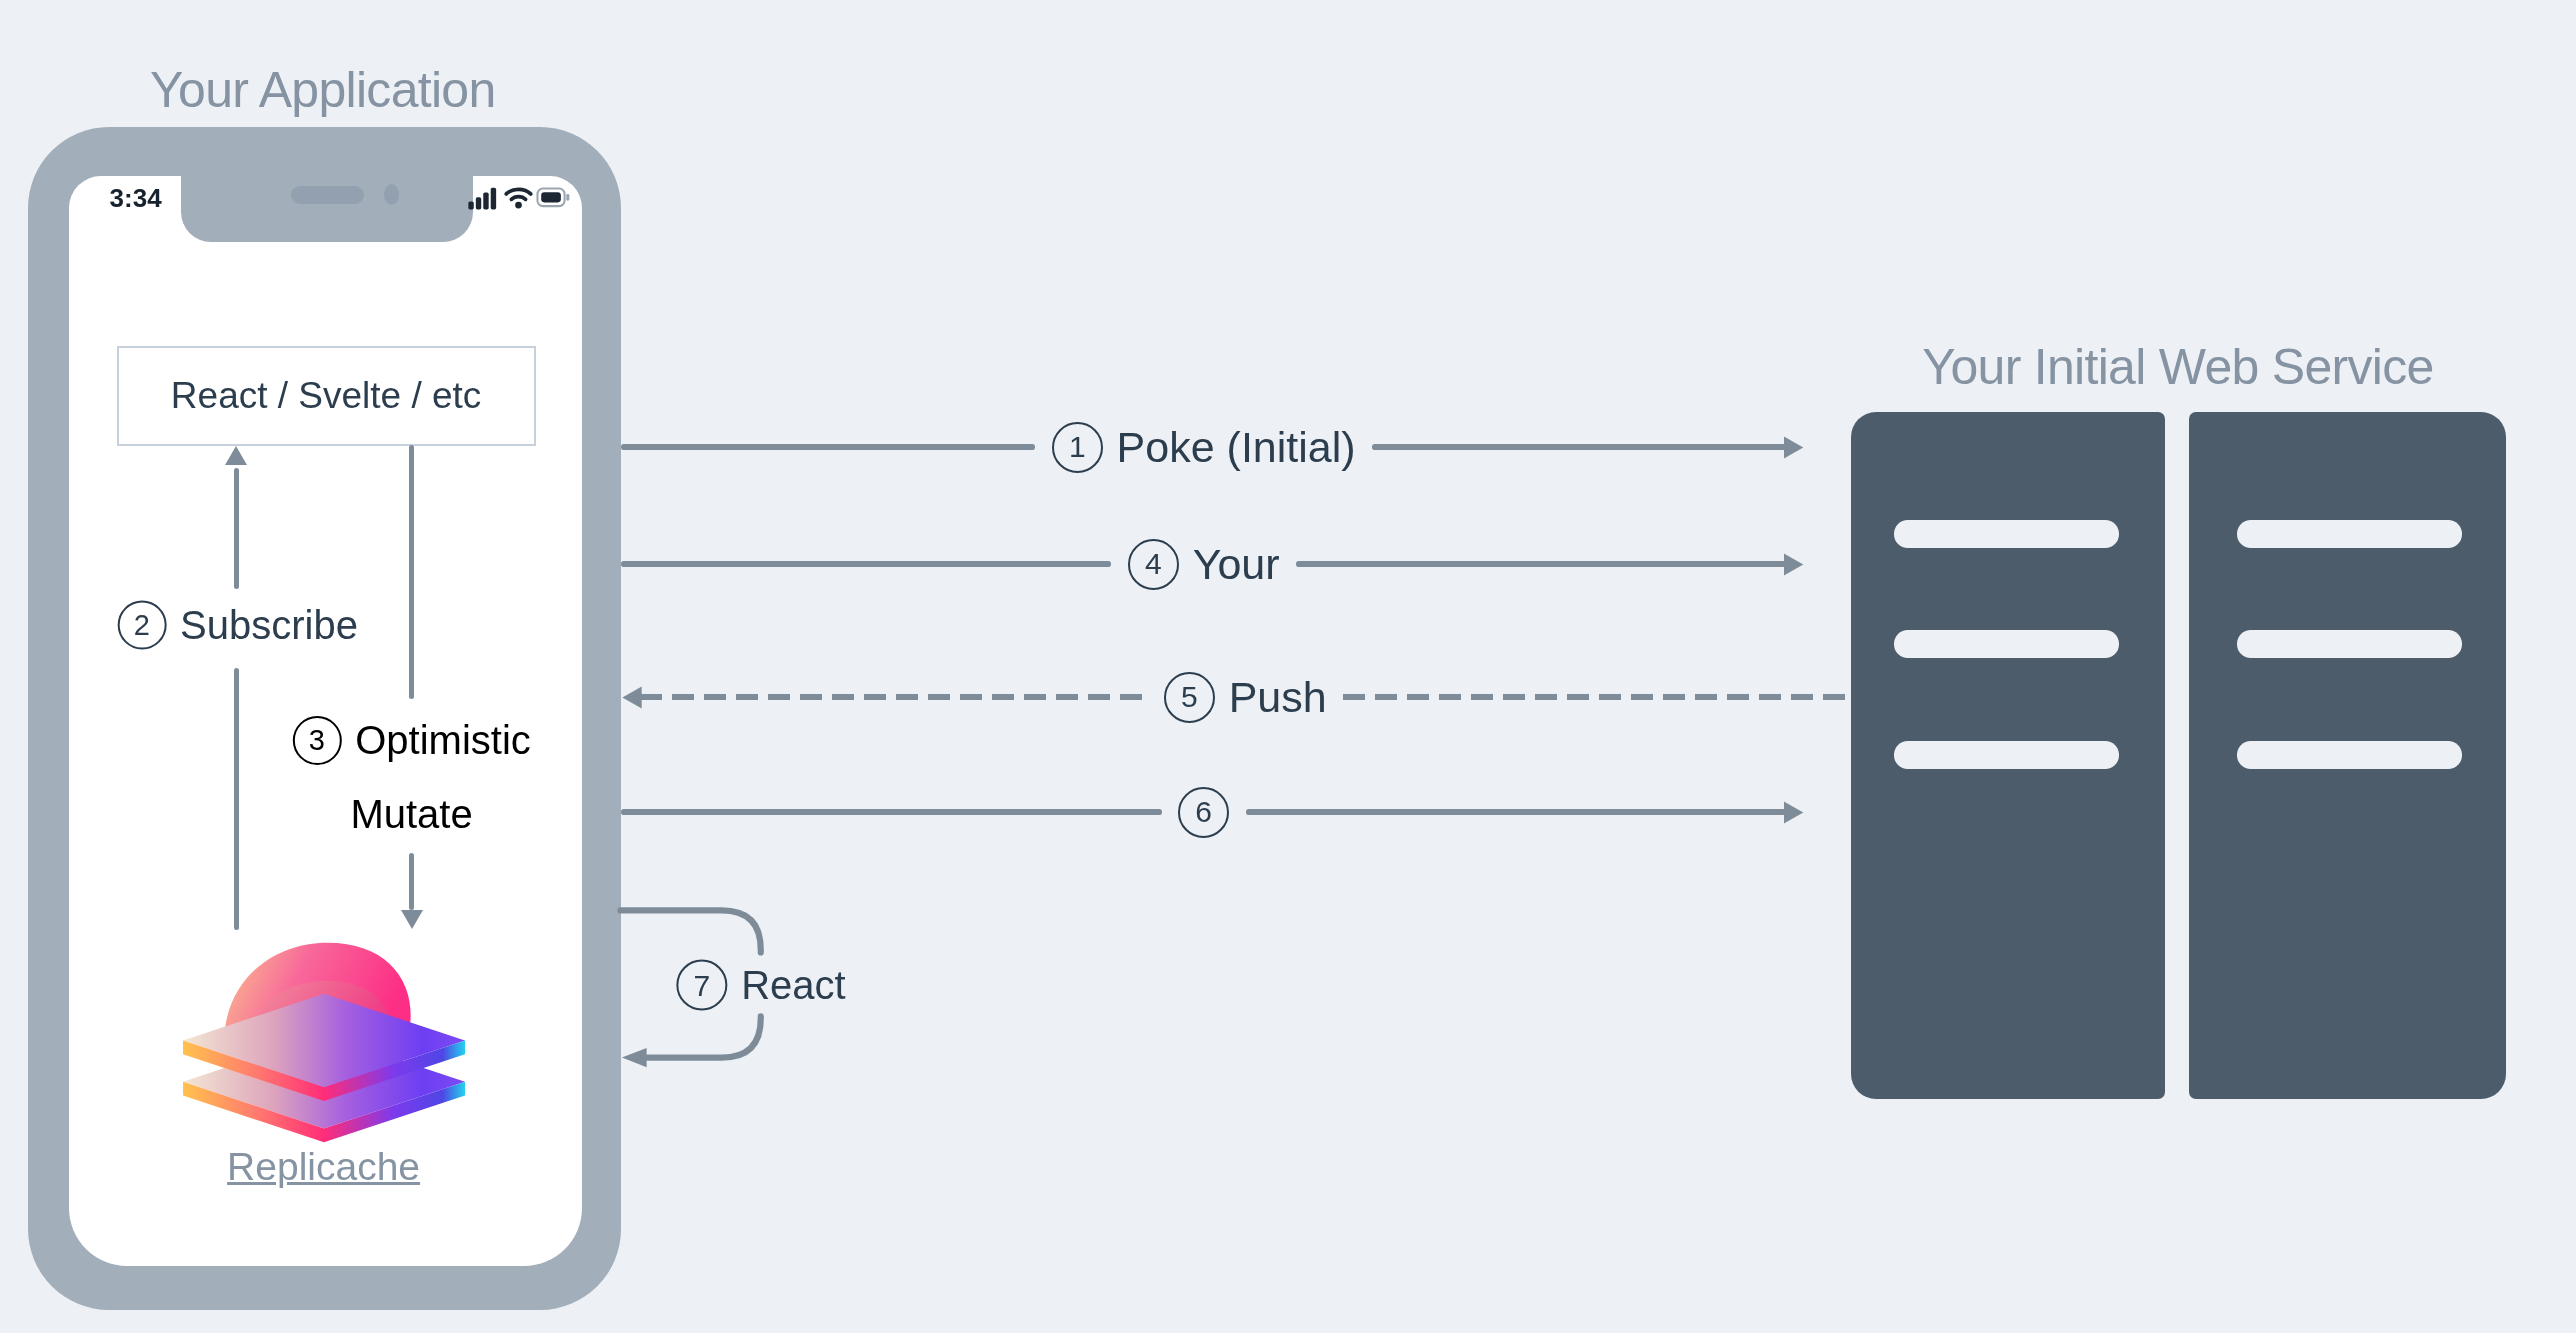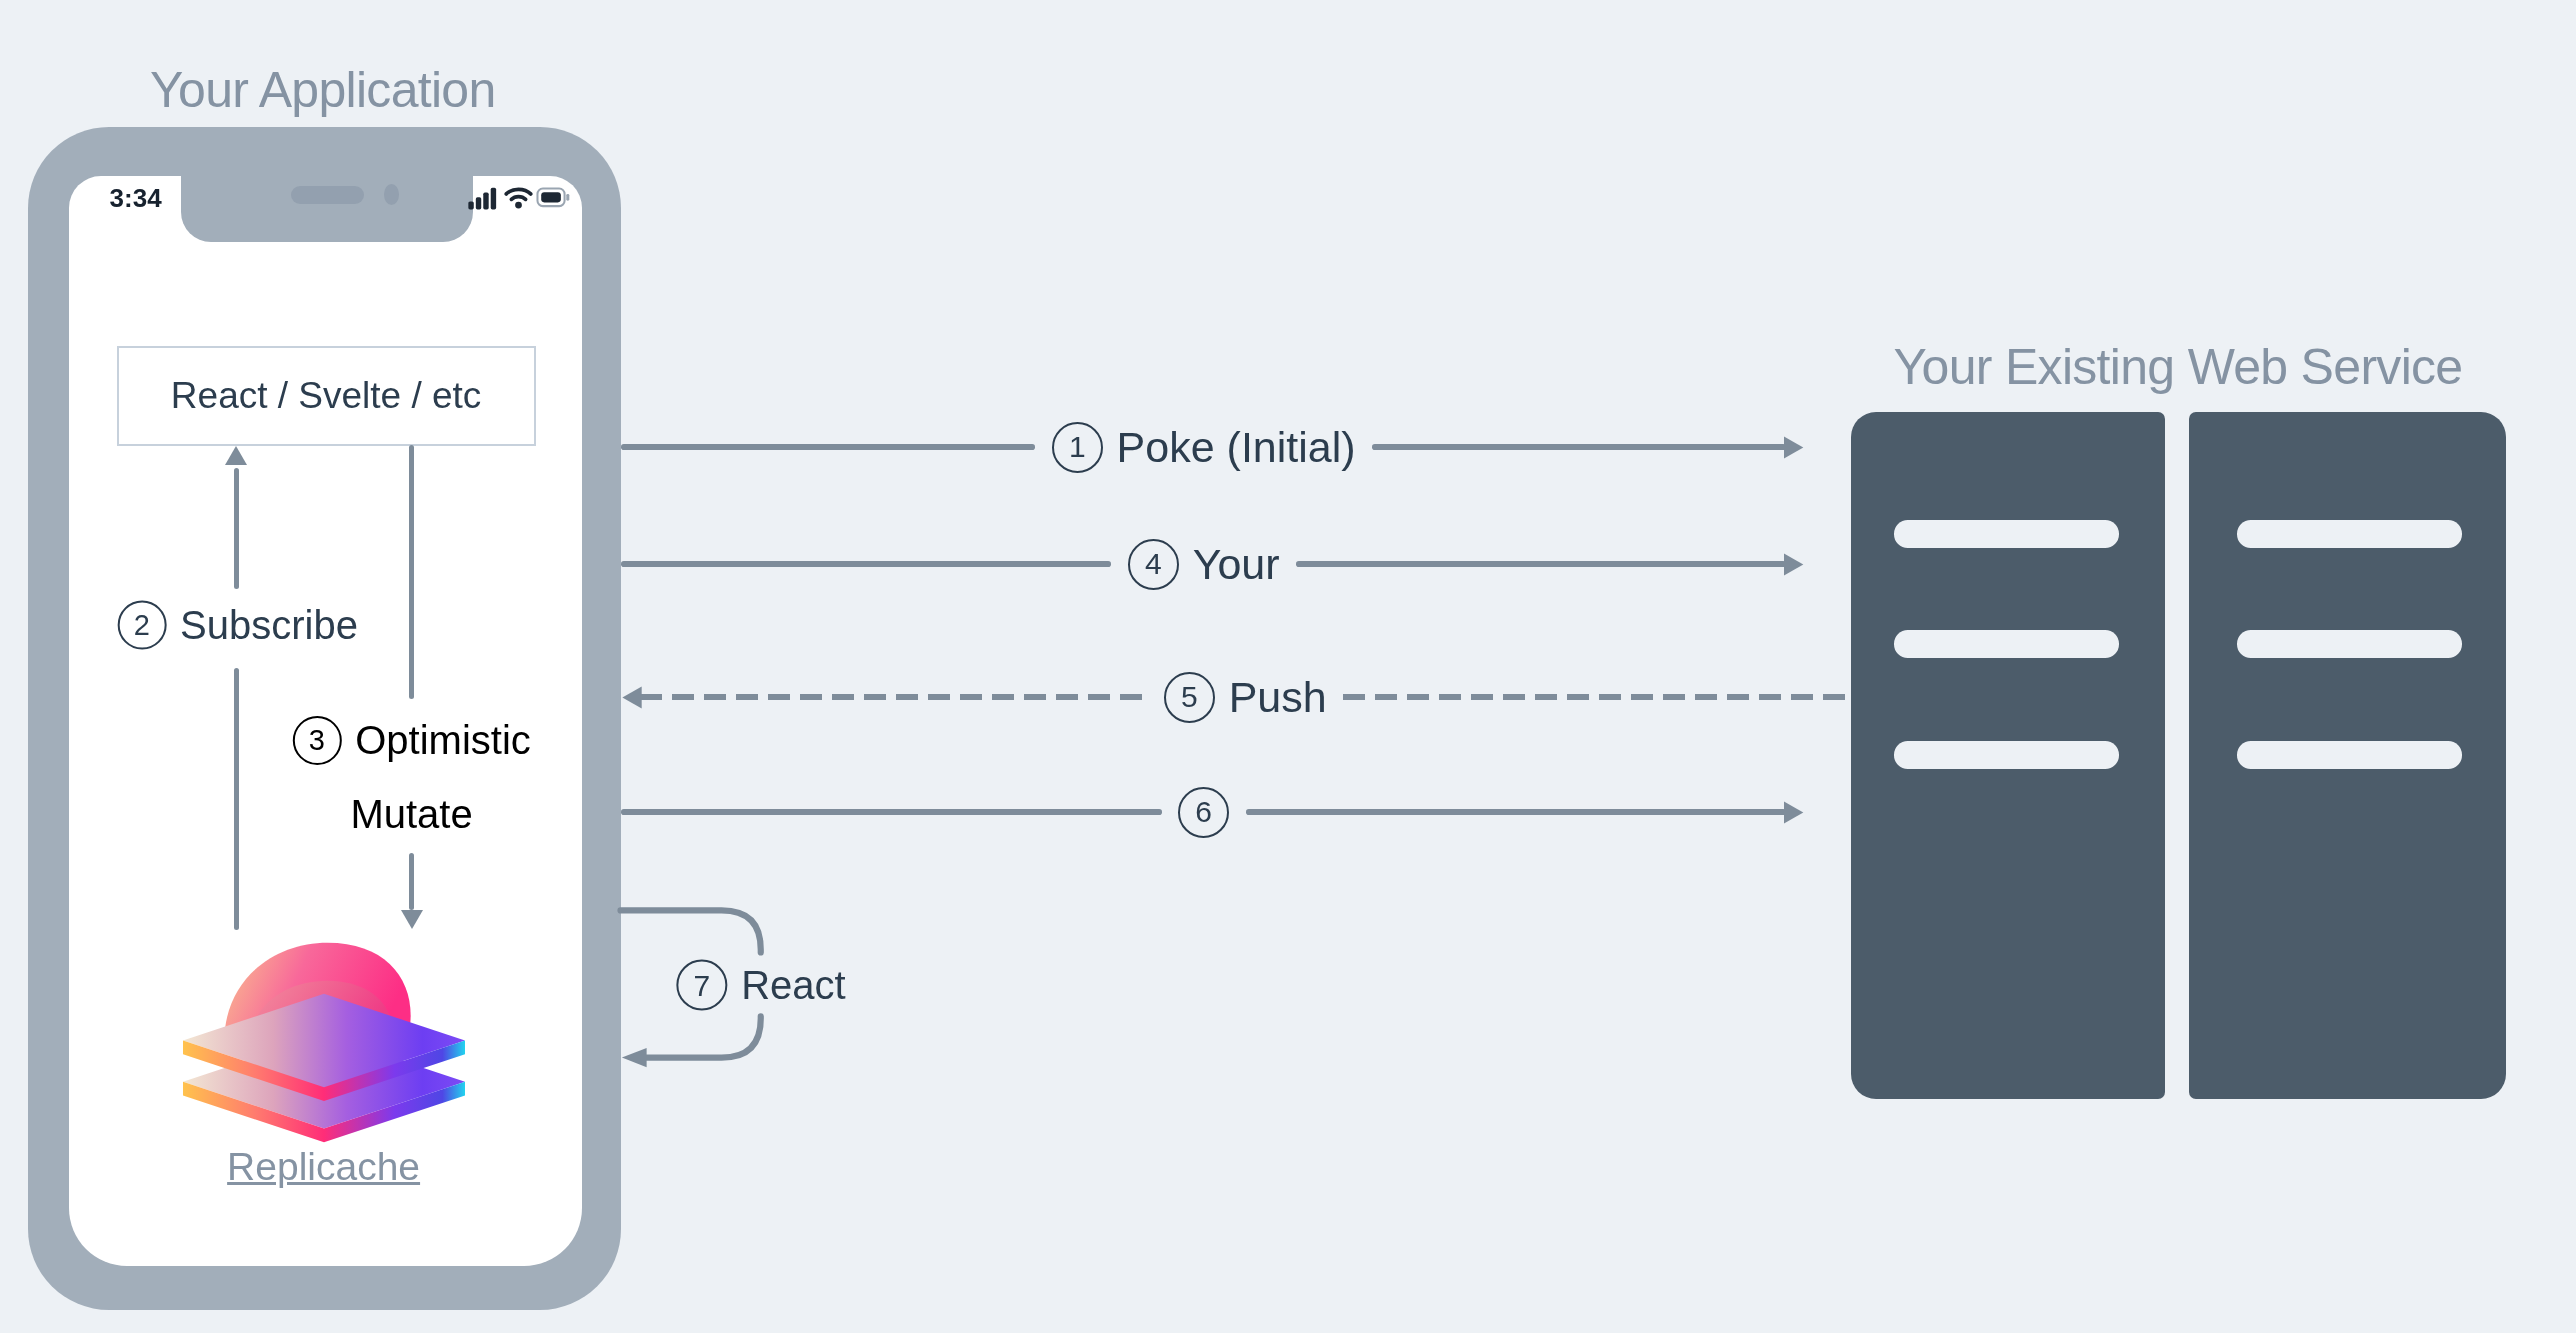--- a/index.html
+++ b/index.html
@@ -65,21 +65,21 @@
   .tower-left .bar{left:43px;width:225px;}
   .tower-right .bar{left:48px;width:225px;}
   .bar1{top:108px;} .bar2{top:218px;} .bar3{top:329px;}
 </style>
 </head>
 <body>
 
 <div class="stage">
 
   <div class="muted-title app-title">Your Application</div>
-  <div class="muted-title service-title">Your Existing Web Service</div>
+  <div class="muted-title service-title">Your Initial Web Service</div>
   <div class="artifact-dash"></div>
 
   <div class="phone">
     <div class="screen">
 
       <div class="notch">
         <div class="speaker"></div>
         <div class="camera"></div>
       </div>
 

